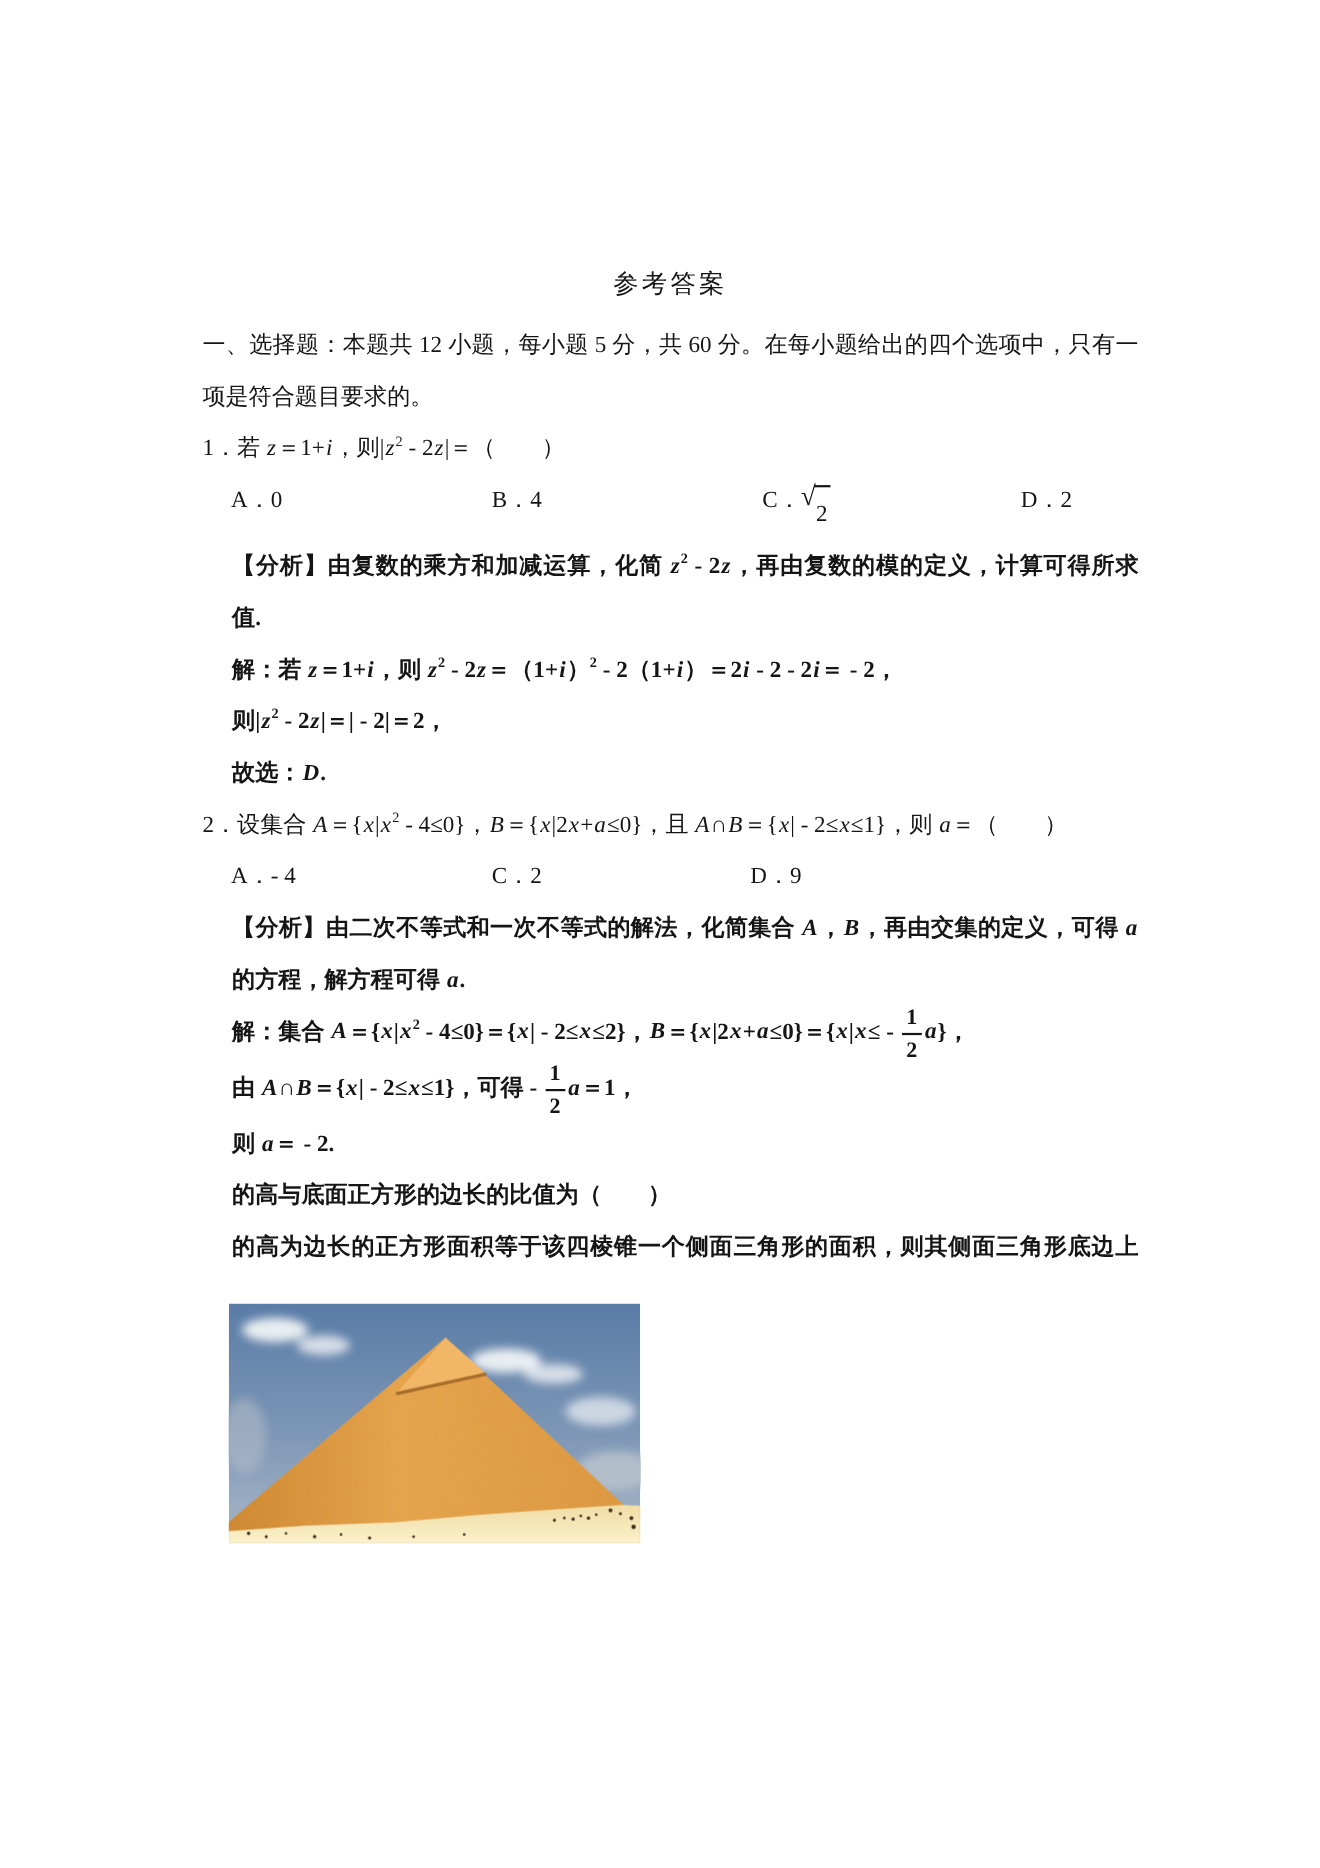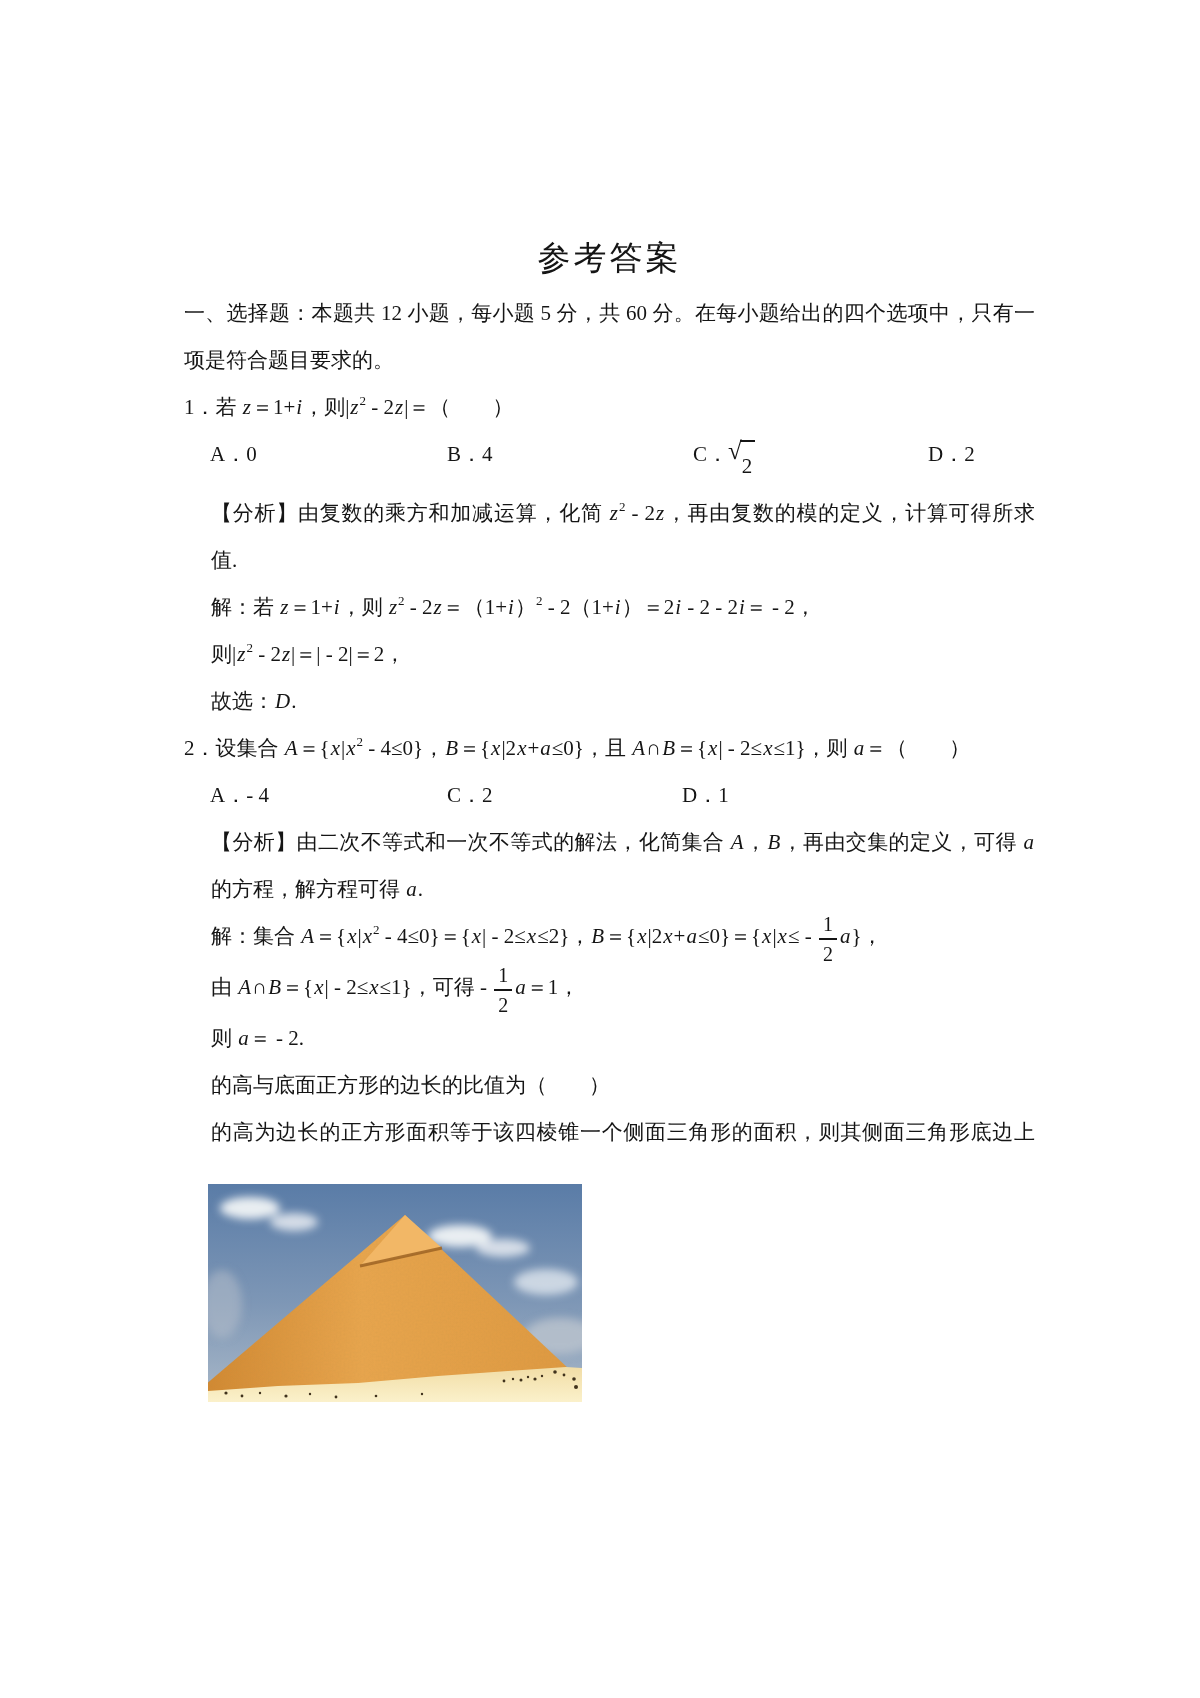--- a/index.html
+++ b/index.html
@@ -12,25 +12,25 @@
   }
   html,body{margin:0;padding:0;background:#e8e8e8;}
   .page{
     position:relative; width:1200px; height:1698px;
     background:var(--page); margin:0 auto; overflow:hidden;
     font-family:"Liberation Serif","DejaVu Serif",serif;
     color:var(--ink);
   }
   .doc{ padding:240px 165px 0 184px; width:851px; }
   .doc-title{
-    text-align:center; font-size:33px; line-height:36px;
+    text-align:center; font-size:23px; line-height:36px;
     letter-spacing:3px; margin-bottom:14px; white-space:nowrap;
   }
   .line{ font-size:21px; line-height:47px; white-space:normal; }
-  .pad{ padding-left:27px; }
+  .pad{ padding-left:27px;font-weight:bold; }
   .just{ text-align:justify; text-align-last:justify; }
   .v{ font-style:italic; font-family:"Liberation Serif",serif; padding:0 1px; }
   sup{ font-size:13px; line-height:0; vertical-align:9px; }
   .opts{ display:flex; padding-left:26px;gap:31px; }
   .opt{ display:inline-block; }
   .opt.c0{ width:206px; } .opt.c1{ width:215px; } .opt.c2{ width:204px; }
   .frac{
     display:inline-flex; flex-direction:column; align-items:center;
     vertical-align:middle; line-height:1; margin:0 2px; font-size:20px;
   }
@@ -62,21 +62,21 @@
       </div>
       <div class="line pad just">【分析】由复数的乘方和加减运算，化简 <i class="v">z</i><sup>2</sup> - 2<i class="v">z</i>，再由复数的模的定义，计算可得所求</div>
       <div class="line pad">值.</div>
       <div class="line pad">解：若 <i class="v">z</i>＝1+<i class="v">i</i>，则 <i class="v">z</i><sup>2</sup> - 2<i class="v">z</i>＝（1+<i class="v">i</i>）<sup>2</sup> - 2（1+<i class="v">i</i>）＝2<i class="v">i</i> - 2 - 2<i class="v">i</i>＝ - 2，</div>
       <div class="line pad">则|<i class="v">z</i><sup>2</sup> - 2<i class="v">z</i>|＝| - 2|＝2，</div>
       <div class="line pad">故选：<i class="v">D</i>.</div>
       <div class="line">2．设集合 <i class="v">A</i>＝{<i class="v">x</i>|<i class="v">x</i><sup>2</sup> - 4≤0}，<i class="v">B</i>＝{<i class="v">x</i>|2<i class="v">x</i>+<i class="v">a</i>≤0}，且 <i class="v">A</i>∩<i class="v">B</i>＝{<i class="v">x</i>| - 2≤<i class="v">x</i>≤1}，则 <i class="v">a</i>＝（　　）</div>
       <div class="line opts">
         <span class="opt c0">A．- 4</span>
         <span class="opt c2">C．2</span>
-        <span class="opt c3">D．1</span>
+        <span class="opt c3">D．9</span>
       </div>
       <div class="line pad just">【分析】由二次不等式和一次不等式的解法，化简集合 <i class="v">A</i>，<i class="v">B</i>，再由交集的定义，可得 <i class="v">a</i></div>
       <div class="line pad">的方程，解方程可得 <i class="v">a</i>.</div>
       <div class="line pad">解：集合 <i class="v">A</i>＝{<i class="v">x</i>|<i class="v">x</i><sup>2</sup> - 4≤0}＝{<i class="v">x</i>| - 2≤<i class="v">x</i>≤2}，<i class="v">B</i>＝{<i class="v">x</i>|2<i class="v">x</i>+<i class="v">a</i>≤0}＝{<i class="v">x</i>|<i class="v">x</i>≤ - <span class="frac">
           <span class="fn">1</span>
           <span class="fd">2</span>
         </span><i class="v">a</i>}，</div>
       <div class="line pad">由 <i class="v">A</i>∩<i class="v">B</i>＝{<i class="v">x</i>| - 2≤<i class="v">x</i>≤1}，可得 - <span class="frac">
           <span class="fn">1</span>
           <span class="fd">2</span>

